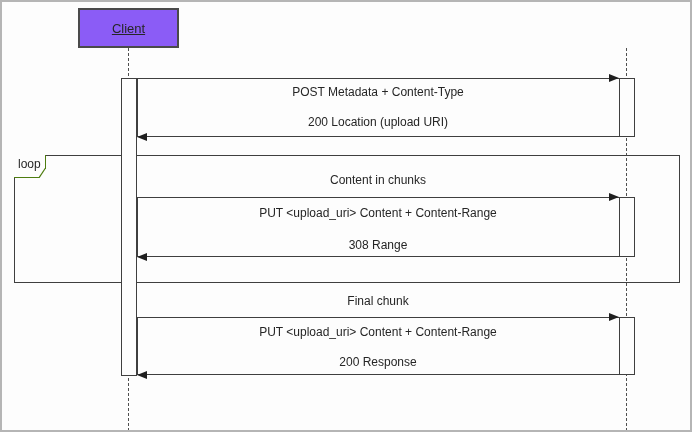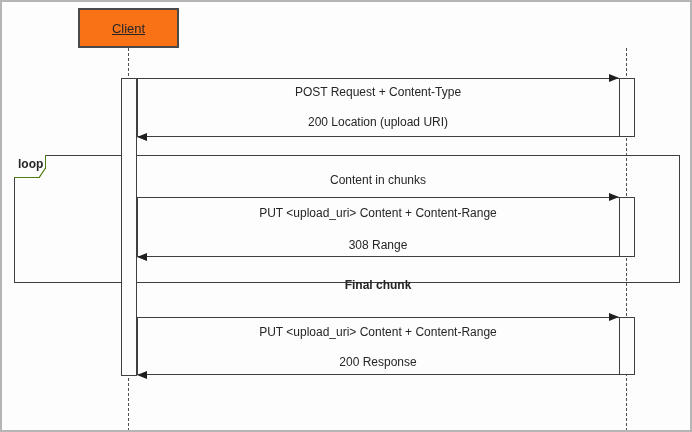--- a/index.html
+++ b/index.html
@@ -10,21 +10,21 @@
     background:#fdfdfd;
     border:2px solid #b5b5b5;
     font-family:"Liberation Sans", sans-serif;
     overflow:hidden;
   }
   .abs{position:absolute;}
   
   .actor-box{
     box-sizing:border-box;
     border:2px solid #4a4a4a;
-    background:#f97316;
+    background:#8b5cf6;
     display:flex;align-items:center;justify-content:center;
     font-size:13px;color:#262626;
     text-decoration:underline;
     z-index:6;
   }
   
   .lifeline{
     width:0;
     border-left:1px dashed #4f4f4f;
     z-index:1;
@@ -32,21 +32,20 @@
   
   .frame{
     box-sizing:border-box;
     border:1px solid #3f3f3f;
     z-index:2;
   }
   .pentagon-outer{
     background:#4d7c0f;
     clip-path:polygon(0 0,100% 0,100% 58%,80% 100%,0 100%);
     z-index:3;
-    font-weight:bold;
   }
   .pentagon-inner{
     position:absolute;left:0;top:0;right:1px;bottom:1px;
     background:#fdfdfd;
     clip-path:polygon(0 0,100% 0,100% 58%,80% 100%,0 100%);
   }
   .pentagon-label{
     position:absolute;left:4px;top:2px;
     font-size:12px;color:#262626;
   }
@@ -118,23 +117,23 @@
 
   <div class="abs arrow-right" style="left:607px;top:72px;"></div>
   <div class="abs arrow-right" style="left:607px;top:191px;"></div>
   <div class="abs arrow-right" style="left:607px;top:311px;"></div>
 
   <div class="abs arrow-left" style="left:135px;top:131px;"></div>
   <div class="abs arrow-left" style="left:135px;top:251px;"></div>
   <div class="abs arrow-left" style="left:135px;top:369px;"></div>
 
   <div class="abs msg" style="top:170px;">Content in chunks</div>
-  <div class="abs msg" style="top:275px;font-weight:bold;">Final chunk</div>
+  <div class="abs msg" style="top:291px;">Final chunk</div>
 
-  <div class="abs msg" style="top:82px;">POST Request + Content-Type</div>
+  <div class="abs msg" style="top:82px;">POST Metadata + Content-Type</div>
   <div class="abs msg" style="top:112px;text-align:center;">200 Location (upload URI)</div>
 
   <div class="abs msg" style="top:203px;">PUT &lt;upload_uri&gt; Content + Content-Range</div>
   <div class="abs msg" style="top:235px;">308 Range</div>
 
   <div class="abs msg" style="top:322px;">PUT &lt;upload_uri&gt; Content + Content-Range</div>
   <div class="abs msg" style="top:352px;">200 Response</div>
 
 </div>
 

